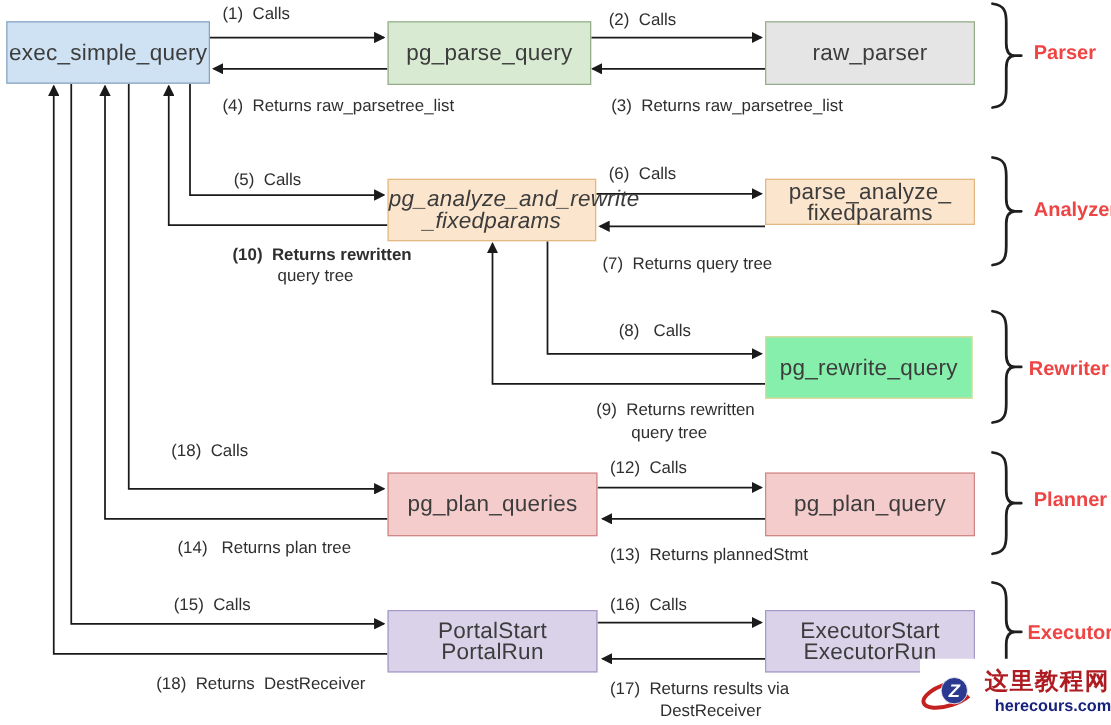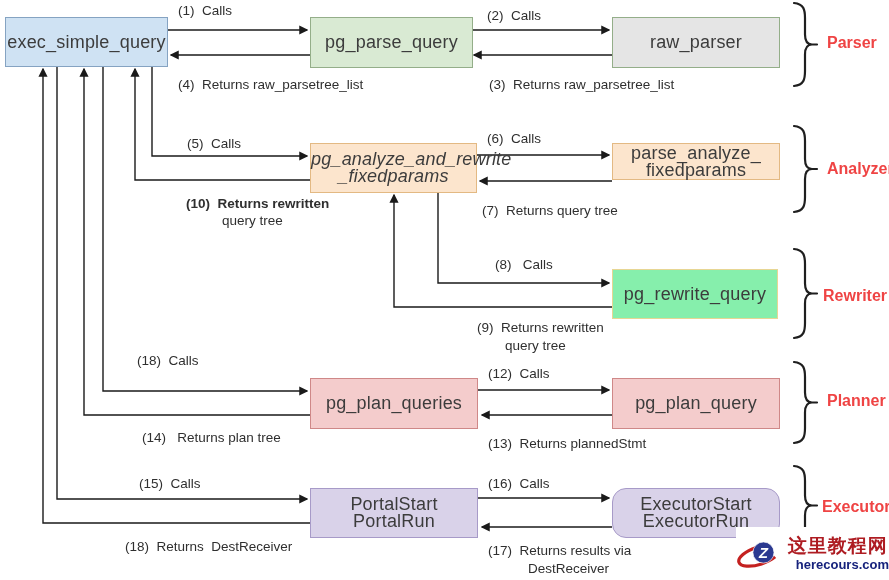--- a/index.html
+++ b/index.html
@@ -99,21 +99,21 @@
 
   <div class="fnbox" style="left: 310px; top: 378px; width: 168px; height: 51px; background-color: rgb(244, 204, 204); border-color: rgb(207, 136, 136);">
     <span>pg_plan_queries</span>
   </div>
 
   <div class="fnbox" style="left: 310px; top: 488px; width: 168px; height: 50px; background-color: rgb(217, 210, 233); border-color: rgb(167, 154, 200);">
     <span>PortalStart</span>
     <span>PortalRun</span>
   </div>
 
-  <div class="fnbox" style="left: 612px; top: 488px; width: 168px; height: 50px; background-color: rgb(217, 210, 233); border-color: rgb(167, 154, 200); border-radius: 14px;">
+  <div class="fnbox" style="left: 612px; top: 488px; width: 168px; height: 50px; background-color: rgb(217, 210, 233); border-color: rgb(167, 154, 200);">
     <span>ExecutorStart</span>
     <span>ExecutorRun</span>
   </div>
 
   <div class="edge-label" style="left:178px;top:3px;">(1)  Calls</div>
   <div class="edge-label" style="left:487px;top:8px;">(2)  Calls</div>
   <div class="edge-label" style="left:489px;top:77px;">(3)  Returns raw_parsetree_list</div>
   <div class="edge-label" style="left:178px;top:77px;">(4)  Returns raw_parsetree_list</div>
   <div class="edge-label" style="left:187px;top:136px;">(5)  Calls</div>
   <div class="edge-label" style="left:487px;top:131px;">(6)  Calls</div>

